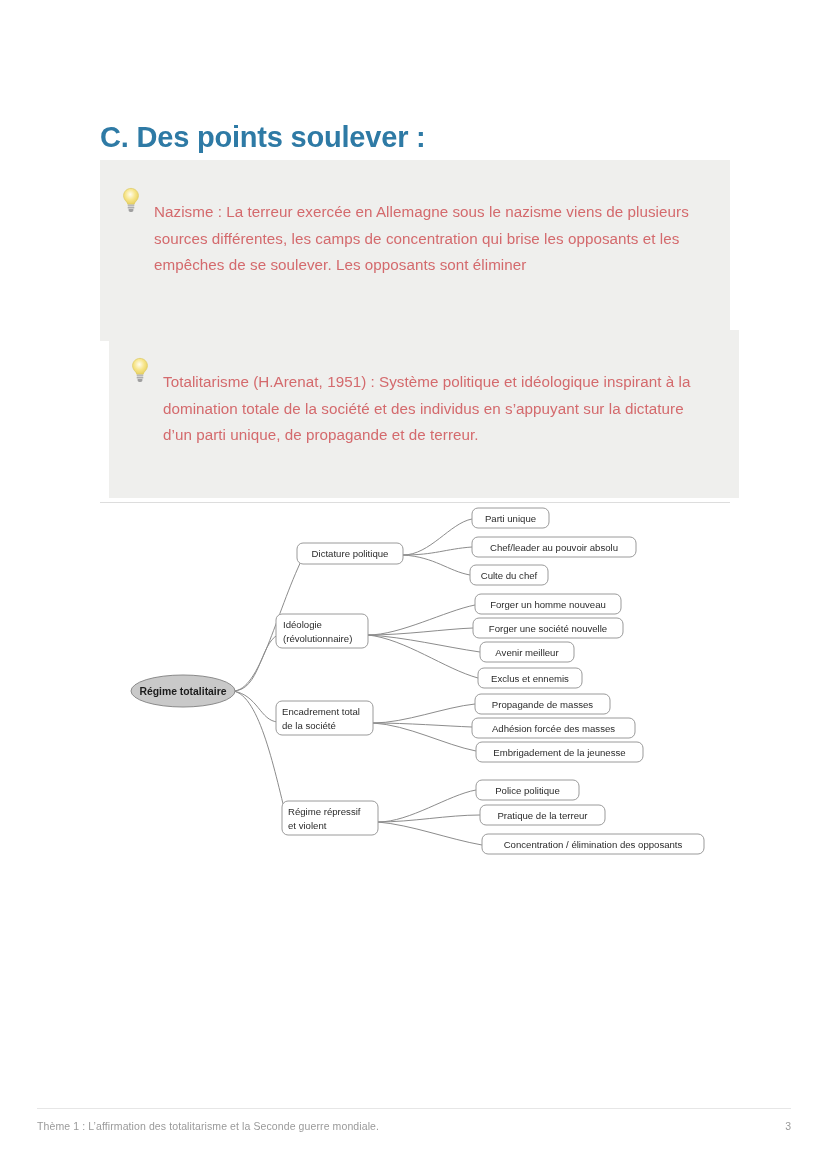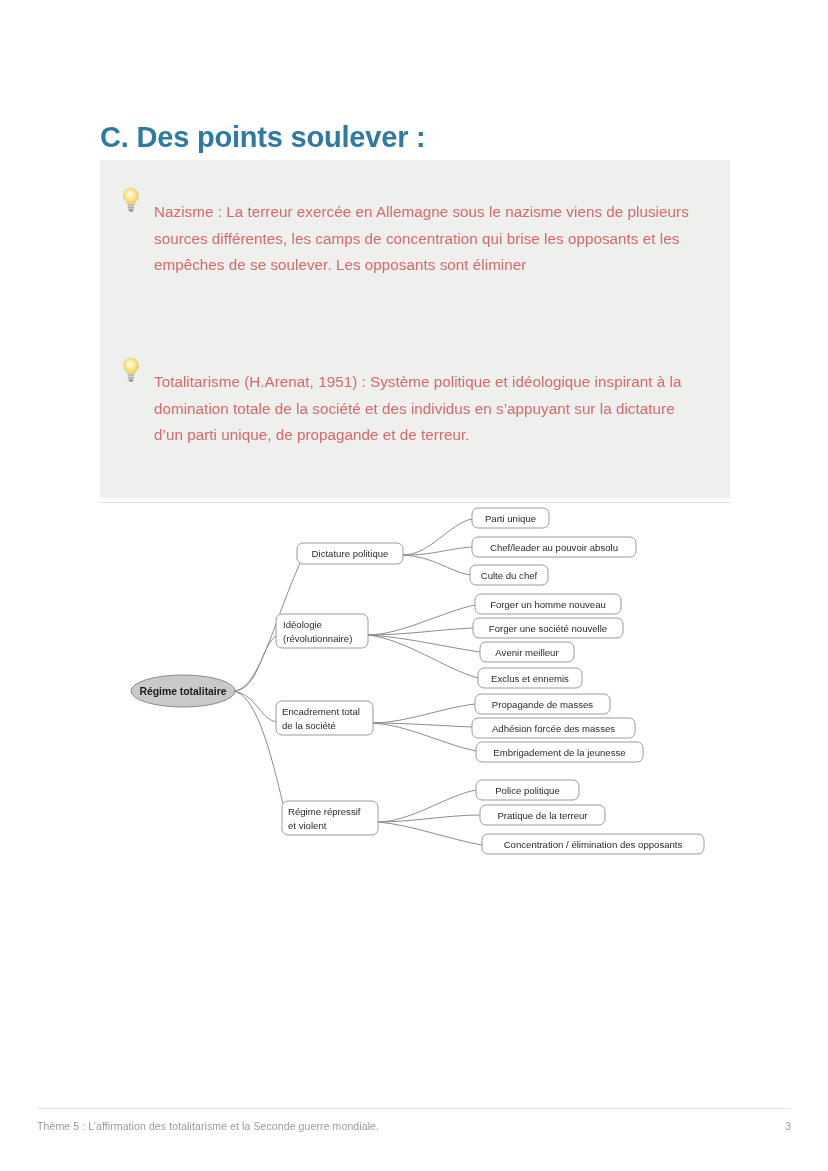--- a/index.html
+++ b/index.html
@@ -42,21 +42,21 @@
     left: 100px;
     width: 630px;
     background: #efefed;
     box-sizing: border-box;
     padding: 24px 26px 24px 20px;
     display: flex;
     align-items: flex-start;
     gap: 12px;
   }
   .callout-1 { top: 160px; height: 181px; }
-  .callout-2 { top: 330px; height: 168px; }
+  .callout-2 { top: 330px; height: 168px; margin-left: 9px; }
 
   .bulb-icon {
     flex: 0 0 auto;
     width: 22px;
     height: 26px;
     margin-top: 3px;
     position: relative;
   }
   .bulb-icon svg { display: block; }
 
@@ -300,16 +300,16 @@
       </g>
       <g>
         <rect class="mm-node-rect" x="382" y="339" width="222" height="20" rx="6" ry="6"></rect>
         <text class="mm-label" x="493" y="352.5" text-anchor="middle">Concentration / élimination des opposants</text>
       </g>
 
     </svg>
   </div>
 
   <div class="footer-rule"></div>
-  <div class="footer-text">Thème 5 : L’affirmation des totalitarisme et la Seconde guerre mondiale.</div>
+  <div class="footer-text">Thème 1 : L’affirmation des totalitarisme et la Seconde guerre mondiale.</div>
   <div class="footer-page">3</div>
 
 </div>
 
 </body></html>

